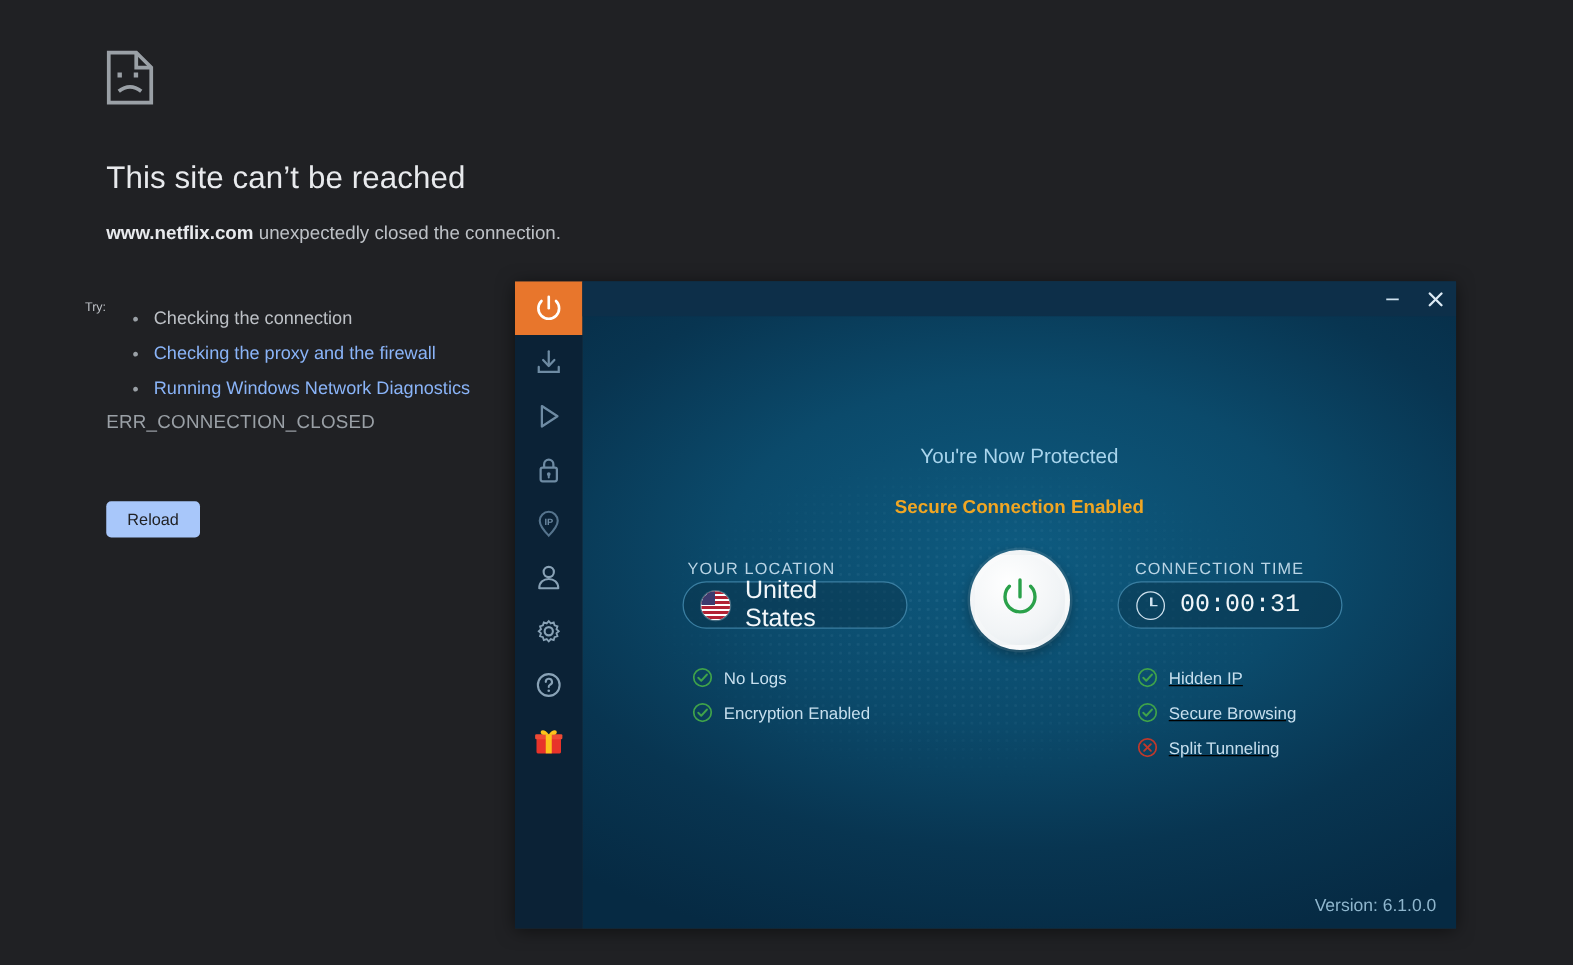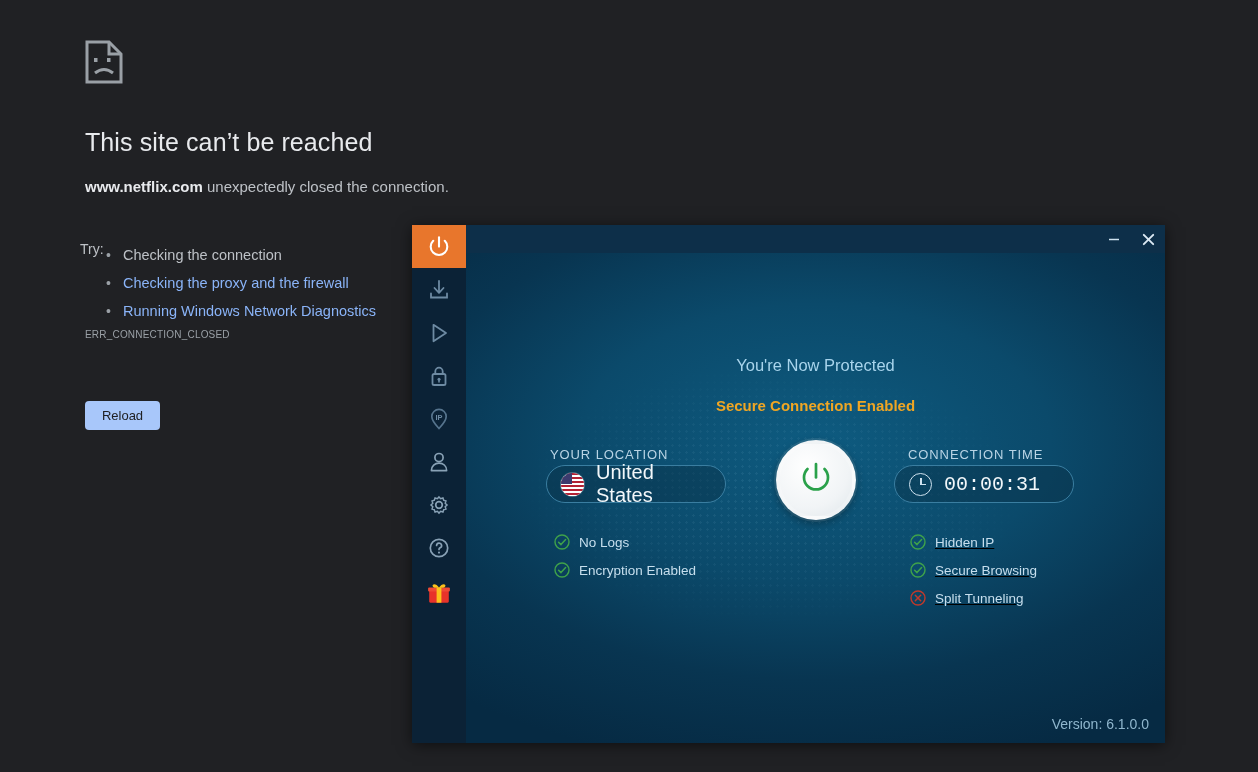--- a/index.html
+++ b/index.html
@@ -17,38 +17,38 @@
   .err-title{
     position:absolute;left:85px;top:128px;
     font-size:25px;color:#e8eaed;font-weight:400;letter-spacing:.1px;
   }
   .err-sub{
     position:absolute;left:85px;top:178px;
     font-size:15px;color:#bdc1c6;
   }
   .err-sub b{color:#e8eaed;font-weight:700;}
   .err-try{
-    position:absolute;left:80px;top:241px;
-    font-size:14px;color:#bdc1c6;
+    position:absolute;left:68px;top:241px;
+    font-size:10px;color:#bdc1c6;
   }
   .err-list{
     position:absolute;left:83px;top:241px;margin:0;
     padding-left:40px;list-style:none;
   }
   .err-list li{
     font-size:14.5px;color:#bdc1c6;line-height:28px;
     position:relative;
   }
   .err-list li::before{
     content:"•";position:absolute;left:-17px;top:0;color:#9aa0a6;font-size:14px;
   }
   .err-list li.link{color:#8ab4f8;cursor:pointer;}
   .err-code{
     position:absolute;left:85px;top:329px;
-    font-size:10px;color:#9aa0a6;letter-spacing:.2px;
+    font-size:15px;color:#9aa0a6;letter-spacing:.2px;
   }
   .reload-btn{
     position:absolute;left:85px;top:401px;
     width:75px;height:29px;border:none;border-radius:4px;
     background:#a8c7fa;color:#202124;font-size:13px;
     font-family:"Liberation Sans",sans-serif;cursor:pointer;
     padding:0;
   }
 
   

